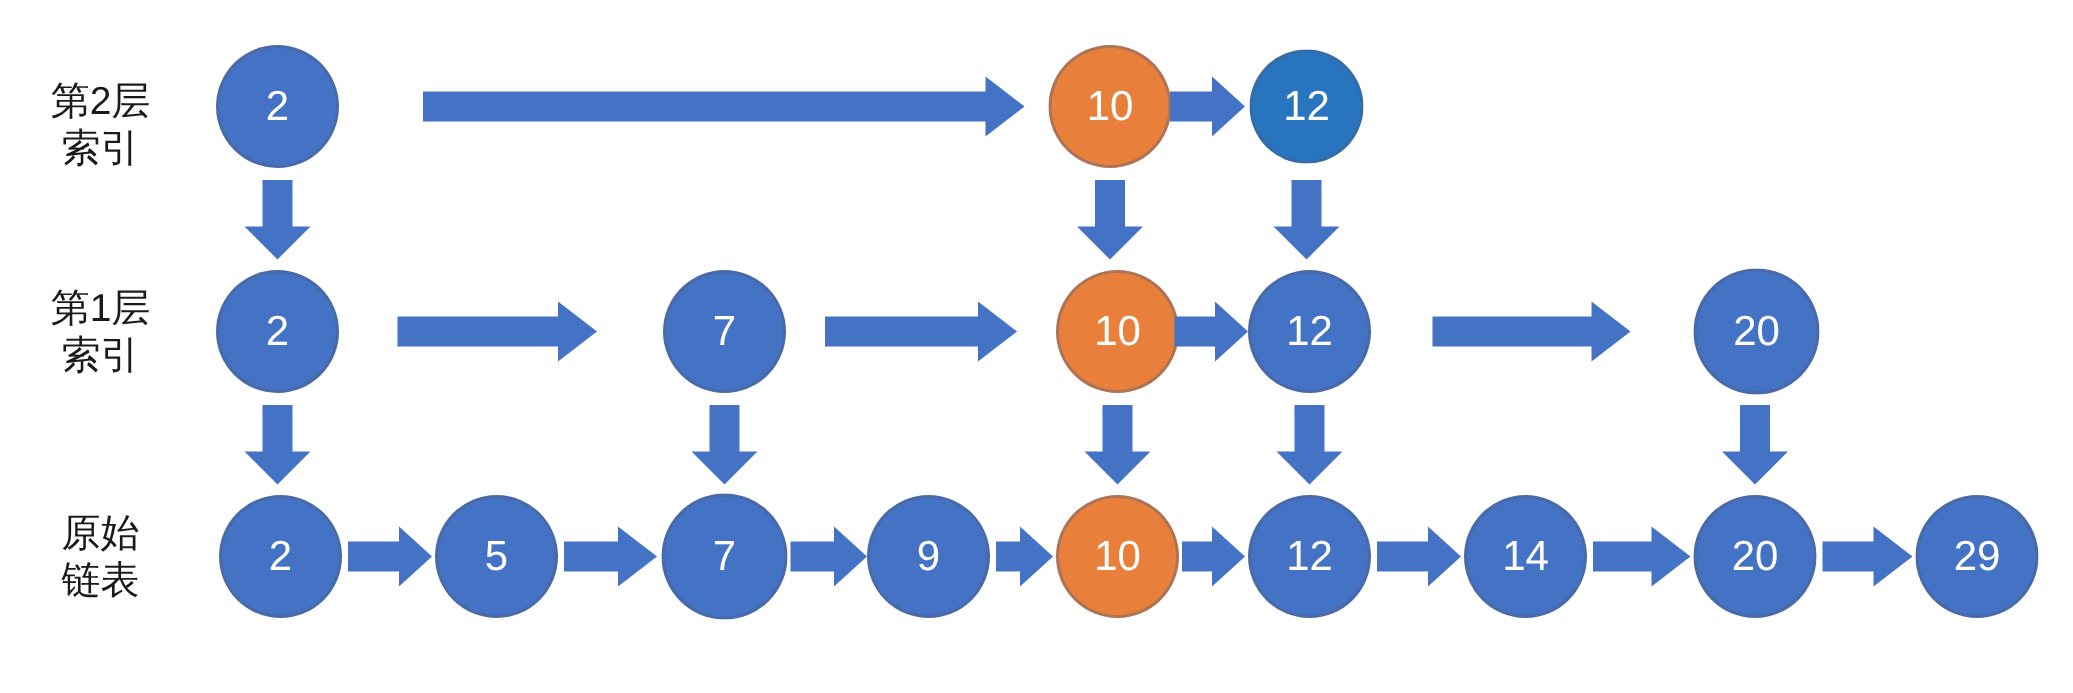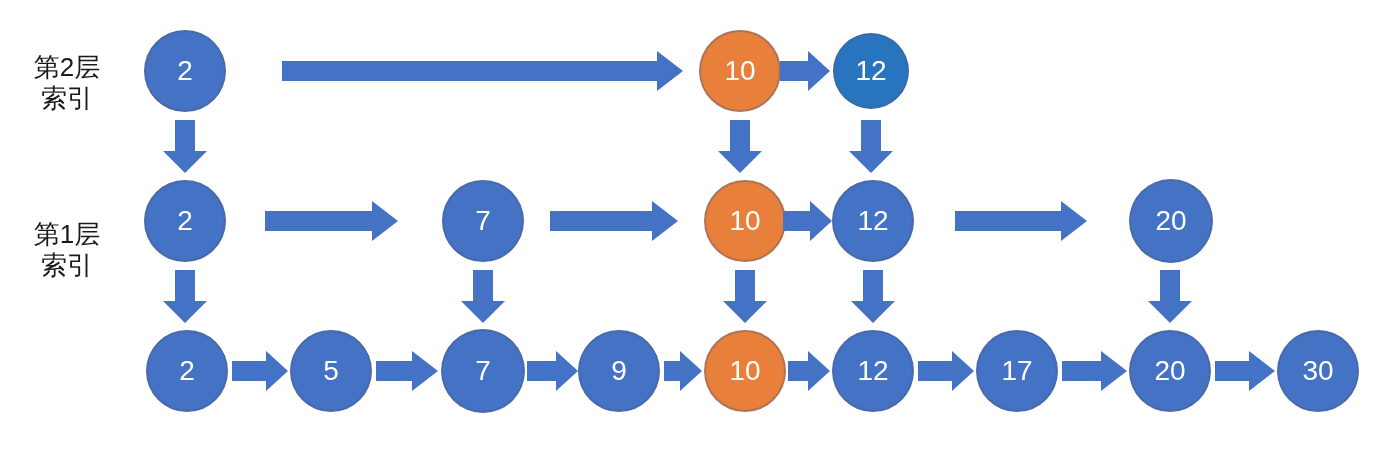--- a/index.html
+++ b/index.html
@@ -13,21 +13,21 @@
   .row-label{
     position:absolute;
     left:8px;width:118px;
     text-align:center;
     font-size:26px;
     line-height:31px;
     color:#1A1A1A;
     white-space:pre-line;
   }
   .r0{top:52px;}
-  .r1{top:190px;margin-top:29px;}
+  .r1{top:190px;}
   .r2{top:340px;}
   .circle{
     position:absolute;
     border-radius:50%;
     display:flex;align-items:center;justify-content:center;
     color:#fff;
     font-size:28px;
     border:2px solid rgba(80,95,125,.38);
     box-sizing:border-box;
   }
@@ -41,20 +41,22 @@
     border-left:22px solid transparent;border-right:22px solid transparent;}
 </style>
 </head>
 <body>
 
 <div class="canvas">
   <div class="row-label r0">第2层
 索引</div>
   <div class="row-label r1">第1层
 索引</div>
+  <div class="row-label r2">原始
+链表</div>
   <div id="shapes">
       <div class="circle" style="left: 144px; top: 30px; width: 82px; height: 82px; background: rgb(68, 114, 196); color: rgb(255, 255, 255);">2</div>
       <div class="circle" style="left: 699px; top: 30px; width: 82px; height: 82px; background: rgb(232, 128, 60); color: rgb(255, 255, 255);">10</div>
       <div class="circle" style="left: 833px; top: 33px; width: 76px; height: 76px; background: rgb(40, 116, 190); color: rgb(255, 255, 255);">12</div>
       <div class="h-arrow" style="left: 282px; top: 51px; width: 401px; height: 40px;">
         <div class="h-shaft" style="width: 377px; background: rgb(68, 114, 196);"></div>
         <div class="h-head" style="border-left: 26px solid rgb(68, 114, 196);"></div>
       </div>
       <div class="h-arrow" style="left: 780px; top: 51px; width: 50px; height: 40px;">
         <div class="h-shaft" style="width: 30px; background: rgb(68, 114, 196);"></div>
@@ -112,23 +114,23 @@
       <div class="v-arrow" style="left: 1148px; top: 270px; width: 44px; height: 53px;">
         <div class="v-shaft" style="height: 33px; background: rgb(68, 114, 196);"></div>
         <div class="v-head" style="border-top: 22px solid rgb(68, 114, 196);"></div>
       </div>
       <div class="circle" style="left: 146px; top: 330px; width: 82px; height: 82px; background: rgb(68, 114, 196); color: rgb(255, 255, 255);">2</div>
       <div class="circle" style="left: 290px; top: 330px; width: 82px; height: 82px; background: rgb(68, 114, 196); color: rgb(255, 255, 255);">5</div>
       <div class="circle" style="left: 441px; top: 329px; width: 84px; height: 84px; background: rgb(68, 114, 196); color: rgb(255, 255, 255);">7</div>
       <div class="circle" style="left: 578px; top: 330px; width: 82px; height: 82px; background: rgb(68, 114, 196); color: rgb(255, 255, 255);">9</div>
       <div class="circle" style="left: 704px; top: 330px; width: 82px; height: 82px; background: rgb(232, 128, 60); color: rgb(255, 255, 255);">10</div>
       <div class="circle" style="left: 832px; top: 330px; width: 82px; height: 82px; background: rgb(68, 114, 196); color: rgb(255, 255, 255);">12</div>
-      <div class="circle" style="left: 976px; top: 330px; width: 82px; height: 82px; background: rgb(68, 114, 196); color: rgb(255, 255, 255);">17</div>
+      <div class="circle" style="left: 976px; top: 330px; width: 82px; height: 82px; background: rgb(68, 114, 196); color: rgb(255, 255, 255);">14</div>
       <div class="circle" style="left: 1129px; top: 330px; width: 82px; height: 82px; background: rgb(68, 114, 196); color: rgb(255, 255, 255);">20</div>
-      <div class="circle" style="left: 1277px; top: 330px; width: 82px; height: 82px; background: rgb(68, 114, 196); color: rgb(255, 255, 255);">30</div>
+      <div class="circle" style="left: 1277px; top: 330px; width: 82px; height: 82px; background: rgb(68, 114, 196); color: rgb(255, 255, 255);">29</div>
       <div class="h-arrow" style="left: 232px; top: 351px; width: 56px; height: 40px;">
         <div class="h-shaft" style="width: 36px; background: rgb(68, 114, 196);"></div>
         <div class="h-head" style="border-left: 22px solid rgb(68, 114, 196);"></div>
       </div>
       <div class="h-arrow" style="left: 376px; top: 351px; width: 62px; height: 40px;">
         <div class="h-shaft" style="width: 38px; background: rgb(68, 114, 196);"></div>
         <div class="h-head" style="border-left: 26px solid rgb(68, 114, 196);"></div>
       </div>
       <div class="h-arrow" style="left: 527px; top: 351px; width: 51px; height: 40px;">
         <div class="h-shaft" style="width: 31px; background: rgb(68, 114, 196);"></div>

